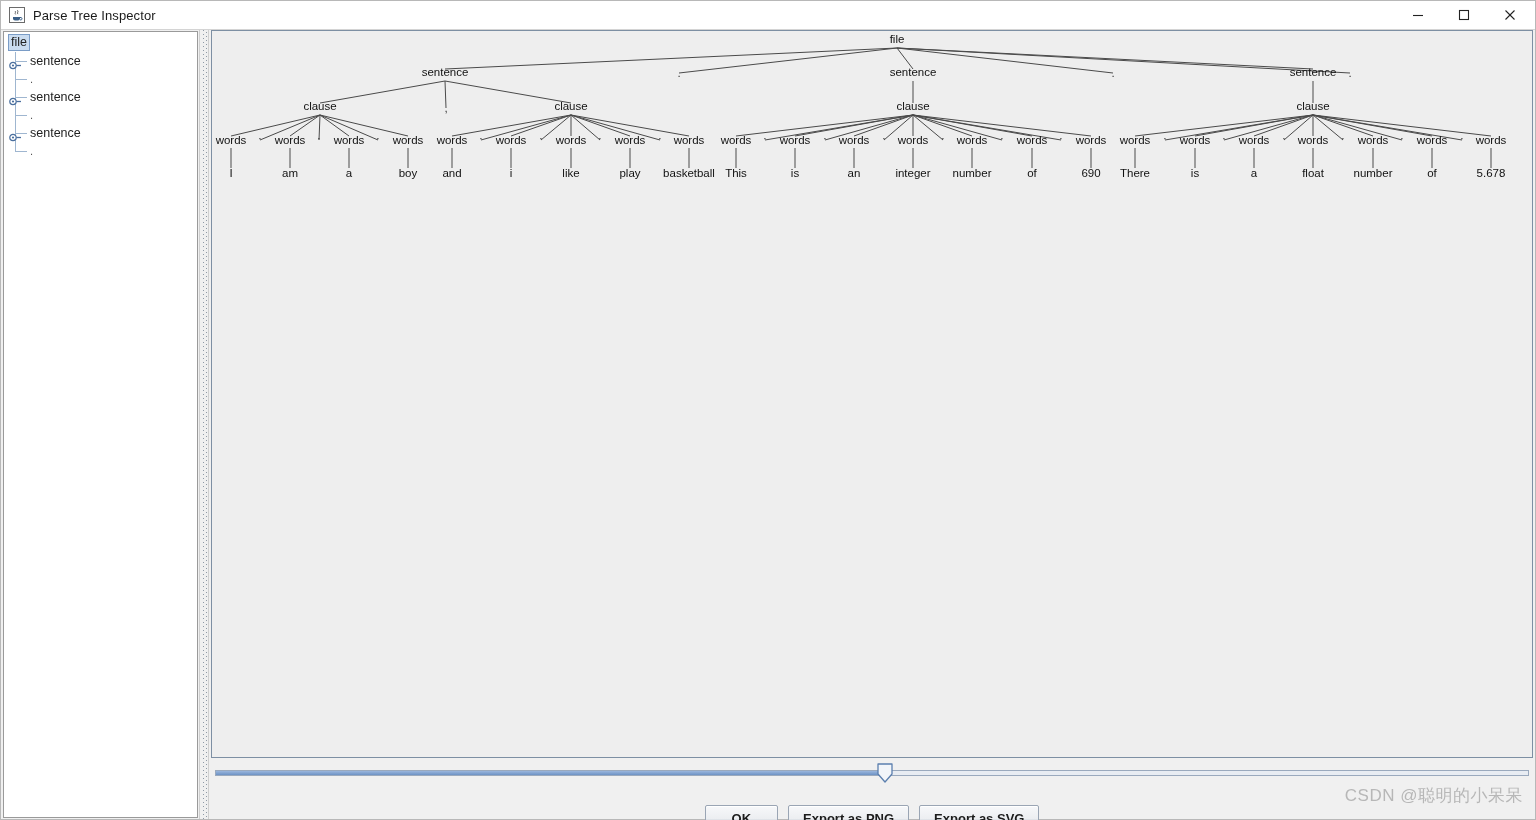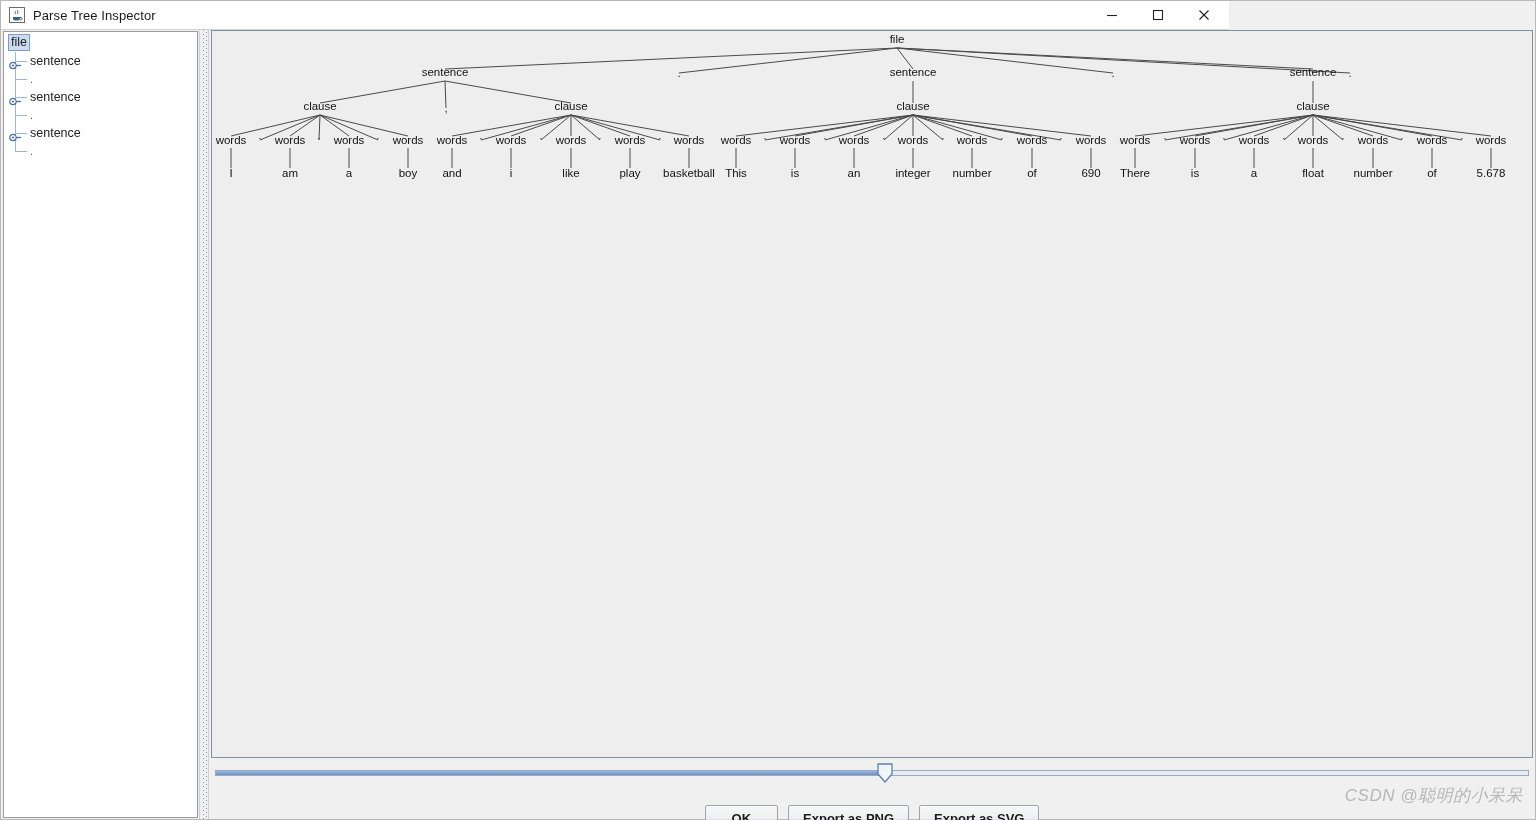--- a/index.html
+++ b/index.html
@@ -13,21 +13,21 @@
     position: relative;
     width: 1536px; height: 820px;
     box-sizing: border-box;
     border: 1px solid #b8b8b8;
     background: #f0f0f0;
   }
 
   
   #titlebar {
     position: absolute; left: 0; top: 0;
-    width: 1228px; height: 28px;
+    width: 1534px; height: 28px;
     background: #ffffff;
     border-bottom: 1px solid #d4d4d4;
     display: flex; align-items: center;
   }
   #app-icon {
     width: 16px; height: 16px; margin-left: 8px; margin-right: 8px;
     flex: 0 0 auto; position: relative;
   }
   #title-text {
     font-size: 13px; color: #1a1a1a; letter-spacing: .1px;
@@ -181,21 +181,20 @@
   }
   #btn-ok { padding-left: 26px; padding-right: 26px; }
 
   
   #watermark {
     position: absolute; right: 12px; bottom: 12px;
     font-size: 17px; color: #b7b7b7;
     letter-spacing: .5px;
     white-space: nowrap;
     pointer-events: none;
-    font-style: italic;
   }
 
   text.node-lbl {
     font-family: "Liberation Sans", sans-serif;
     font-size: 11.5px;
     fill: #111111;
     text-anchor: middle;
   }
   text.token-lbl {
     font-family: "Liberation Sans", sans-serif;

